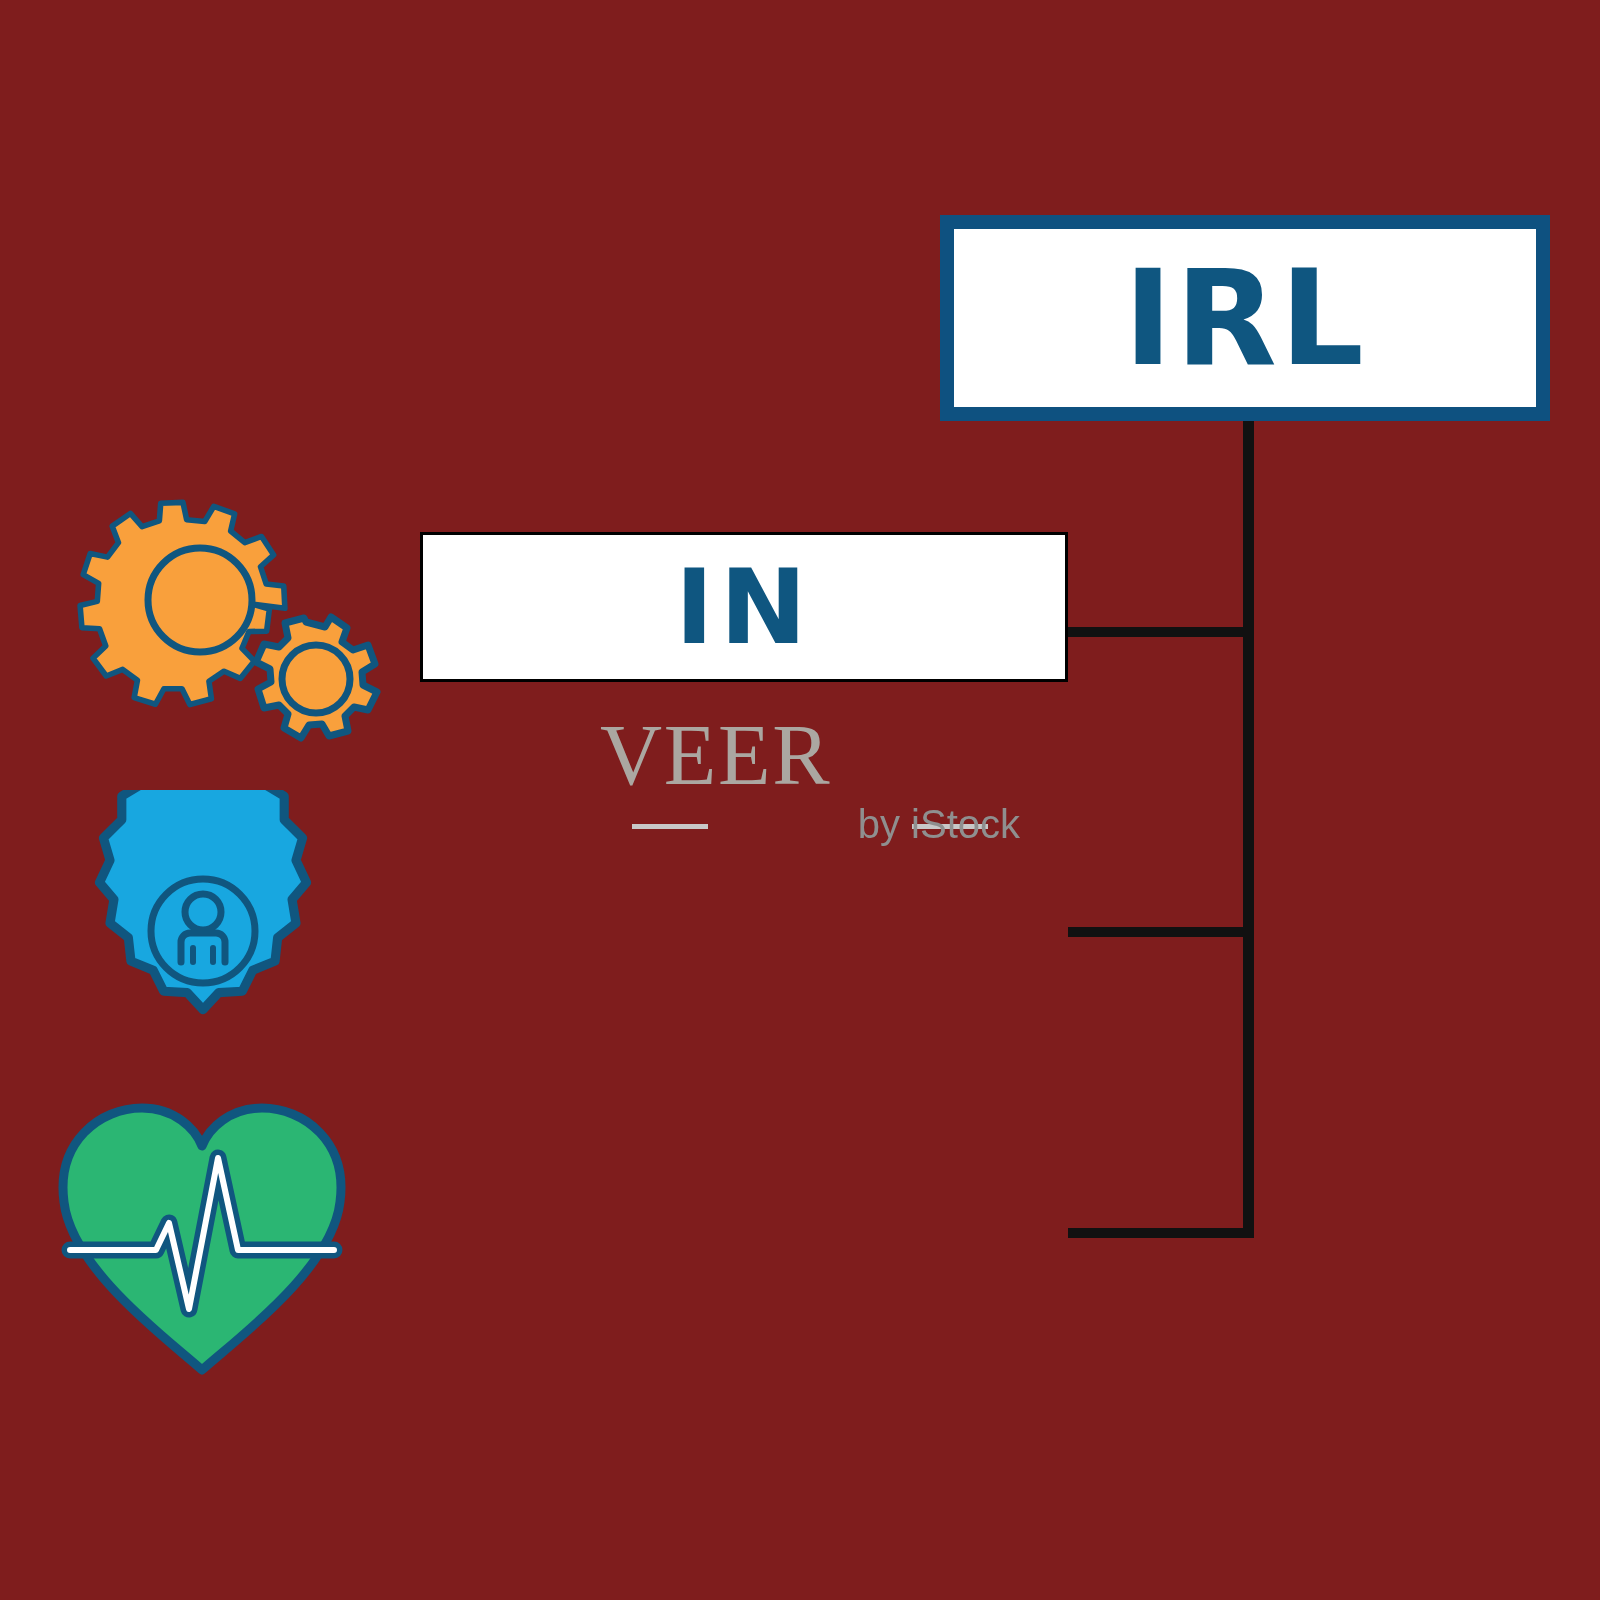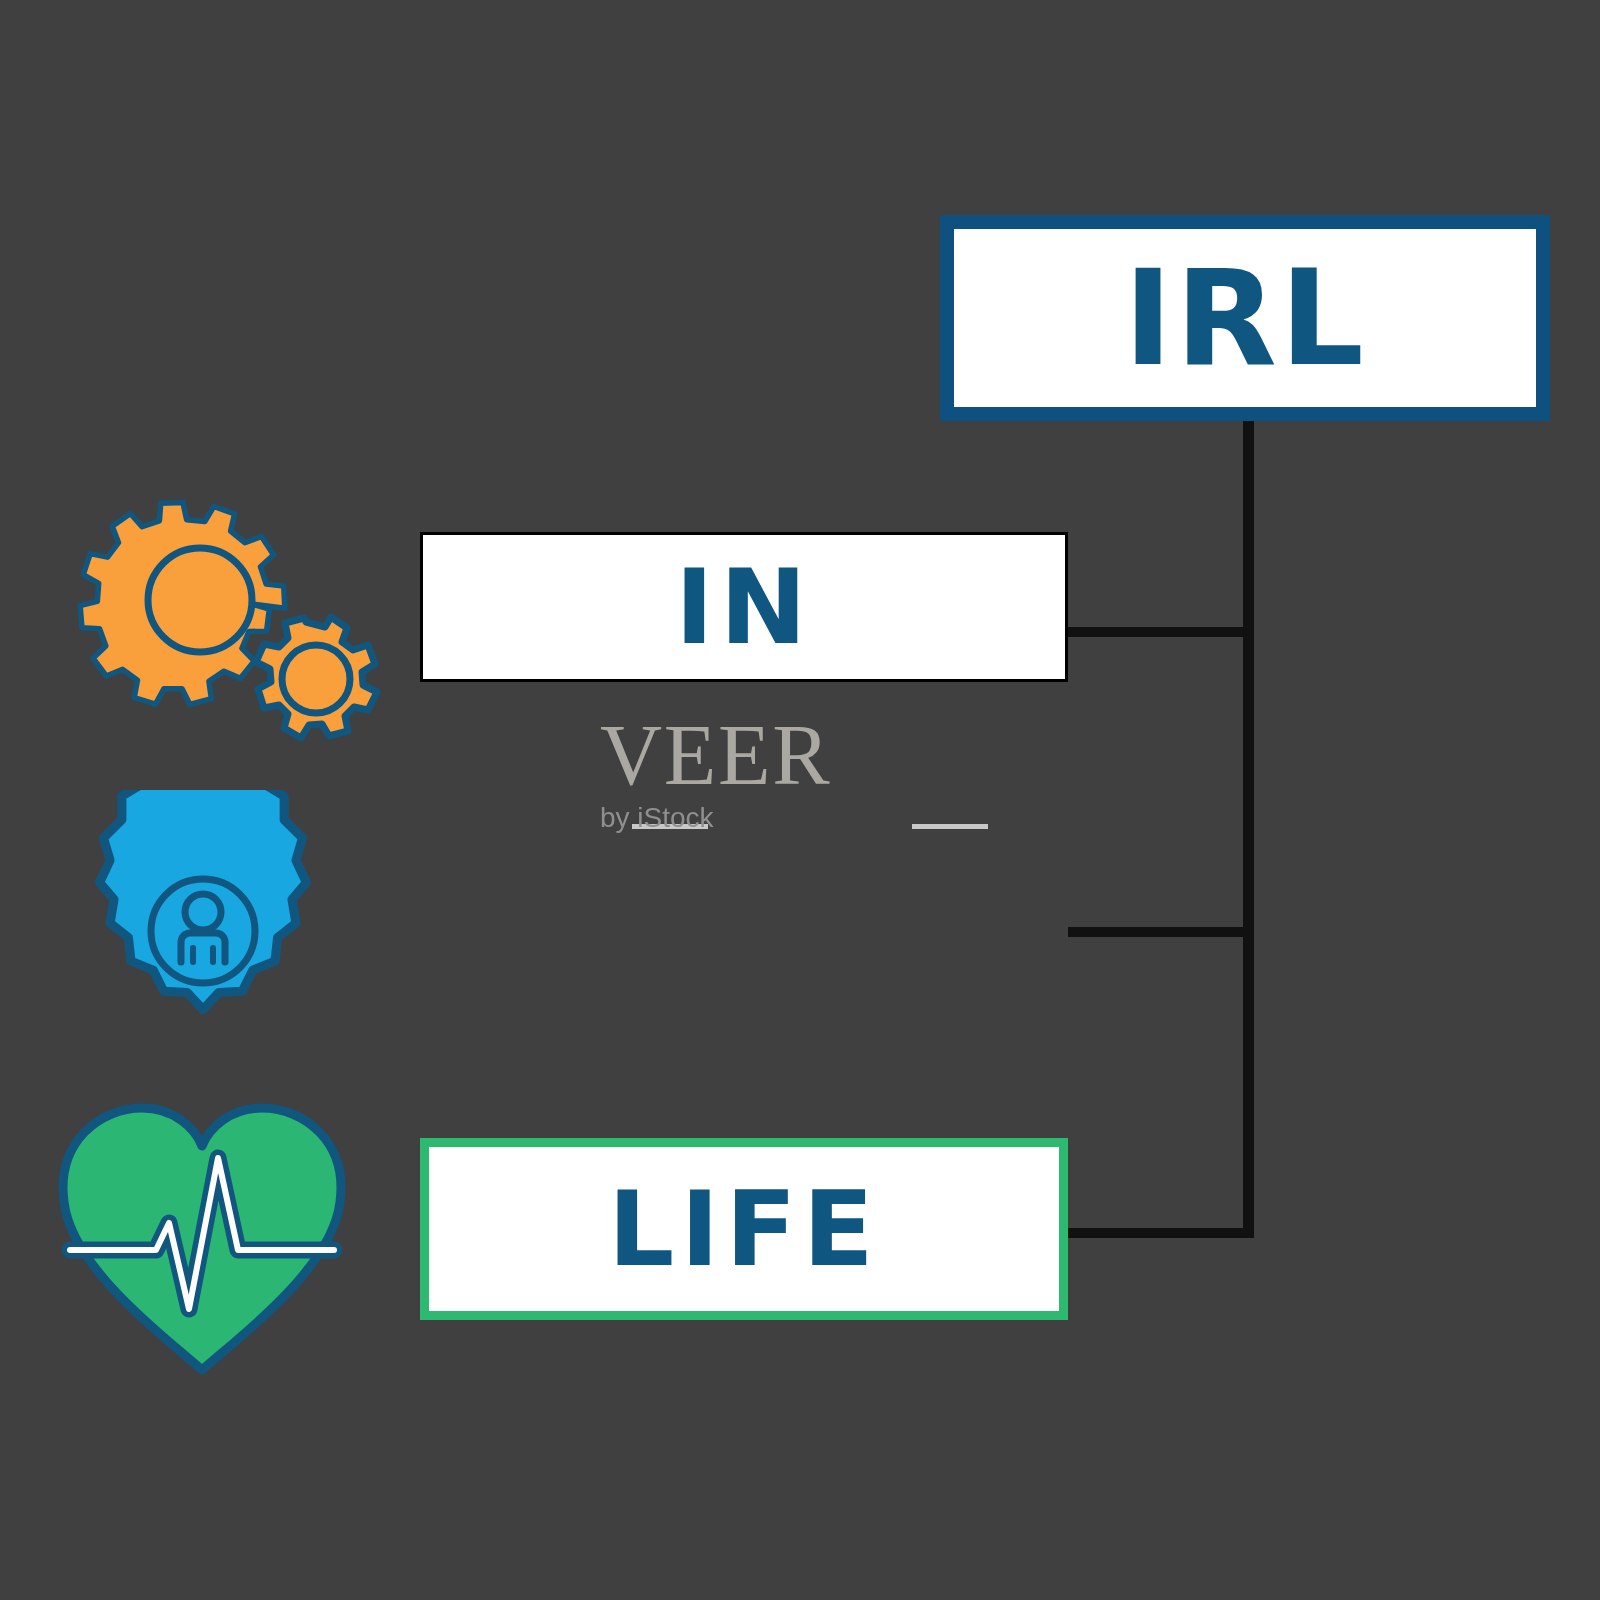--- a/index.html
+++ b/index.html
@@ -5,21 +5,21 @@
 <style>
   html, body {
     margin: 0;
     padding: 0;
     background: #ffffff;
   }
   #stage {
     position: relative;
     width: 1600px;
     height: 1600px;
-    background: #404040;
+    background: #7f1d1d;
     overflow: hidden;
     font-family: "Liberation Sans", sans-serif;
     text-decoration: underline;
   }
 
   
   .node-box {
     position: absolute;
     box-sizing: border-box;
     background: #ffffff;
@@ -127,23 +127,23 @@
     font-family: "Liberation Serif", serif;
     font-size: 86px;
     line-height: 1;
     color: #ABA7A1;
     letter-spacing: 0.02em;
   }
   #watermark-istock {
     position: absolute;
     left: 0; top: 92px;
     width: 420px;
-    text-align: left;
+    text-align: right;
     font-family: "Liberation Sans", sans-serif;
-    font-size: 28px;
+    font-size: 40px;
     line-height: 1;
     color: #8F8F8F;
   }
   .wm-dash {
     position: absolute;
     top: 112px;
     height: 5px;
     background: #C8C8C8;
   }
   #wm-dash-left  { left: 32px;  width: 76px; }
@@ -161,23 +161,20 @@
 
   <div class="node-box" id="box-irl">
     <span class="node-label">IRL</span>
   </div>
 
   <div class="node-box" id="box-in">
     <span class="node-label">IN</span>
   </div>
 
 
-  <div class="node-box" id="box-life">
-    <span class="node-label">LIFE</span>
-  </div>
 
   <div class="icon-wrap" id="icon-gears">
     <svg viewBox="0 0 352 290" width="352" height="290" aria-hidden="true">
       <g stroke="#10567F" stroke-width="7" stroke-linejoin="round" fill="#F9A03C">
 
         <path d="
           M 227.4 126.1 L 248.7 132.3 L 245.3 160.0 L 223.2 160.4
           L 214.5 181.5 L 229.9 197.4 L 212.3 219.0 L 192.1 210.0
           L 173.2 222.6 L 176.3 244.5 L 149.3 251.7 L 139.5 231.9
           L 116.9 231.9 L 106.3 251.3 L 79.7 243.0 L 83.8 221.2

